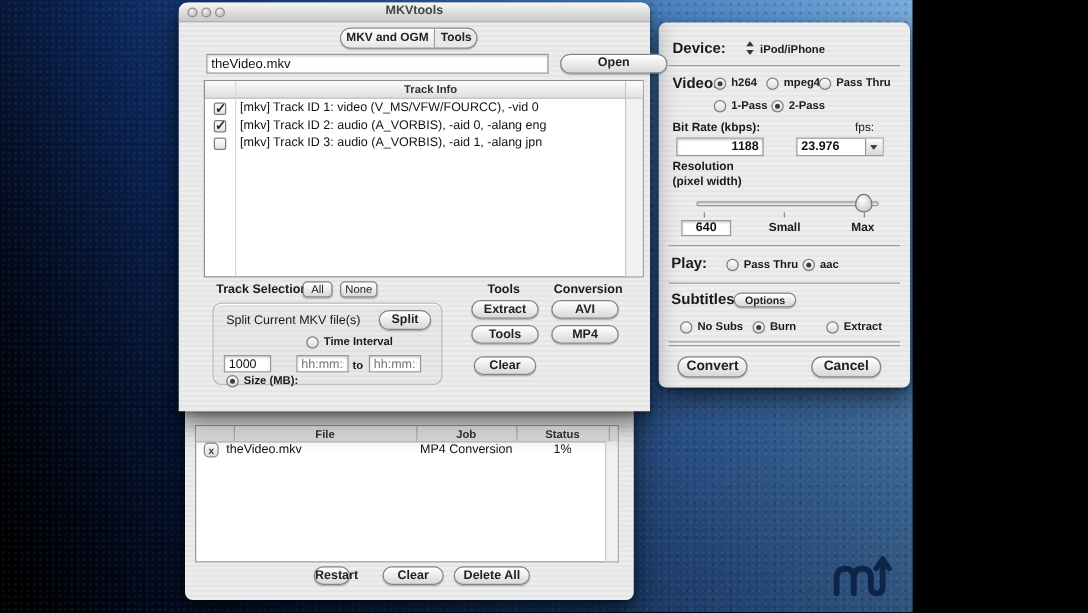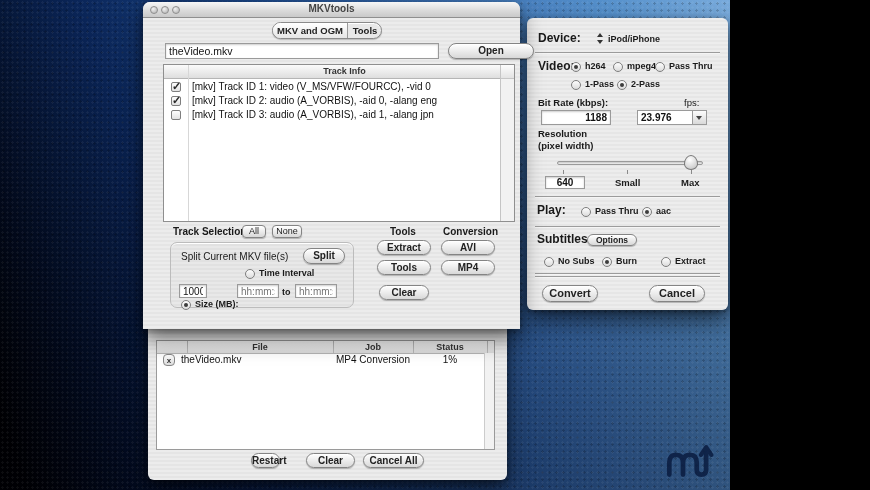--- a/index.html
+++ b/index.html
@@ -127,21 +127,21 @@
       <div id="qrow">
         <div id="qclose">x</div>
         <div style="position:absolute;left:24px;top:1px;">theVideo.mkv</div>
         <div style="position:absolute;left:176px;width:80px;top:1px;text-align:center;white-space:nowrap;">MP4 Conversion</div>
         <div style="position:absolute;left:256px;width:74px;top:1px;text-align:center;">1%</div>
       </div>
       <div id="qscroll"></div>
     </div>
     <div class="btn" style="left:103px;top:131px;width:29px;height:15px;line-height:13px;">Restart</div>
     <div class="btn" style="left:158px;top:131px;width:49px;height:15px;line-height:13px;">Clear</div>
-    <div class="btn" style="left:215px;top:131px;width:61px;height:15px;line-height:13px;">Cancel All</div>
+    <div class="btn" style="left:215px;top:131px;width:61px;height:15px;line-height:13px;">Delete All</div>
   </div>
 
   <div class="window" id="main-win">
     <div class="titlebar">
       <div class="lights">
         <div class="light"></div>
         <div class="light"></div>
         <div class="light"></div>
       </div>
       <div class="title">MKVtools</div>
@@ -183,21 +183,21 @@
 
     <div id="groupbox">
       <div class="lbl" style="left:10px;top:8px;font-size:10px;">Split Current MKV file(s)</div>
       <div class="btn" style="left:132px;top:5px;width:42px;height:16px;line-height:14px;">Split</div>
       <div class="radio-item" style="left:10px;top:25px;margin-top:31px;">
         <span class="radio sel"></span><span class="rl">Size (MB):</span>
       </div>
       <div class="radio-item" style="left:74px;top:25px;">
         <span class="radio"></span><span class="rl">Time Interval</span>
       </div>
-      <input class="field" style="left: 8px; top: 41px; width: 28px; height: 14px;" value="1000">
+      <input class="field" style="left: 8px; top: 41px; width: 38px; height: 14px;" value="1000">
       <input class="field" style="left: 66px; top: 41px; width: 42px; height: 14px; text-align: center;" placeholder="hh:mm:ss">
       <div class="lbl" style="left:111px;top:44px;font-size:9px;font-weight:bold;">to</div>
       <input class="field" style="left: 124px; top: 41px; width: 42px; height: 14px; text-align: center;" placeholder="hh:mm:ss">
     </div>
 
     <div class="lbl lbl-b" style="left:247px;top:224px;">Tools</div>
     <div class="lbl lbl-b" style="left:300px;top:224px;">Conversion</div>
     <div class="btn" style="left:234px;top:238px;width:54px;height:15px;line-height:13px;">Extract</div>
     <div class="btn" style="left:298px;top:238px;width:54px;height:15px;line-height:13px;">AVI</div>
     <div class="btn" style="left:234px;top:258px;width:54px;height:15px;line-height:13px;">Tools</div>

